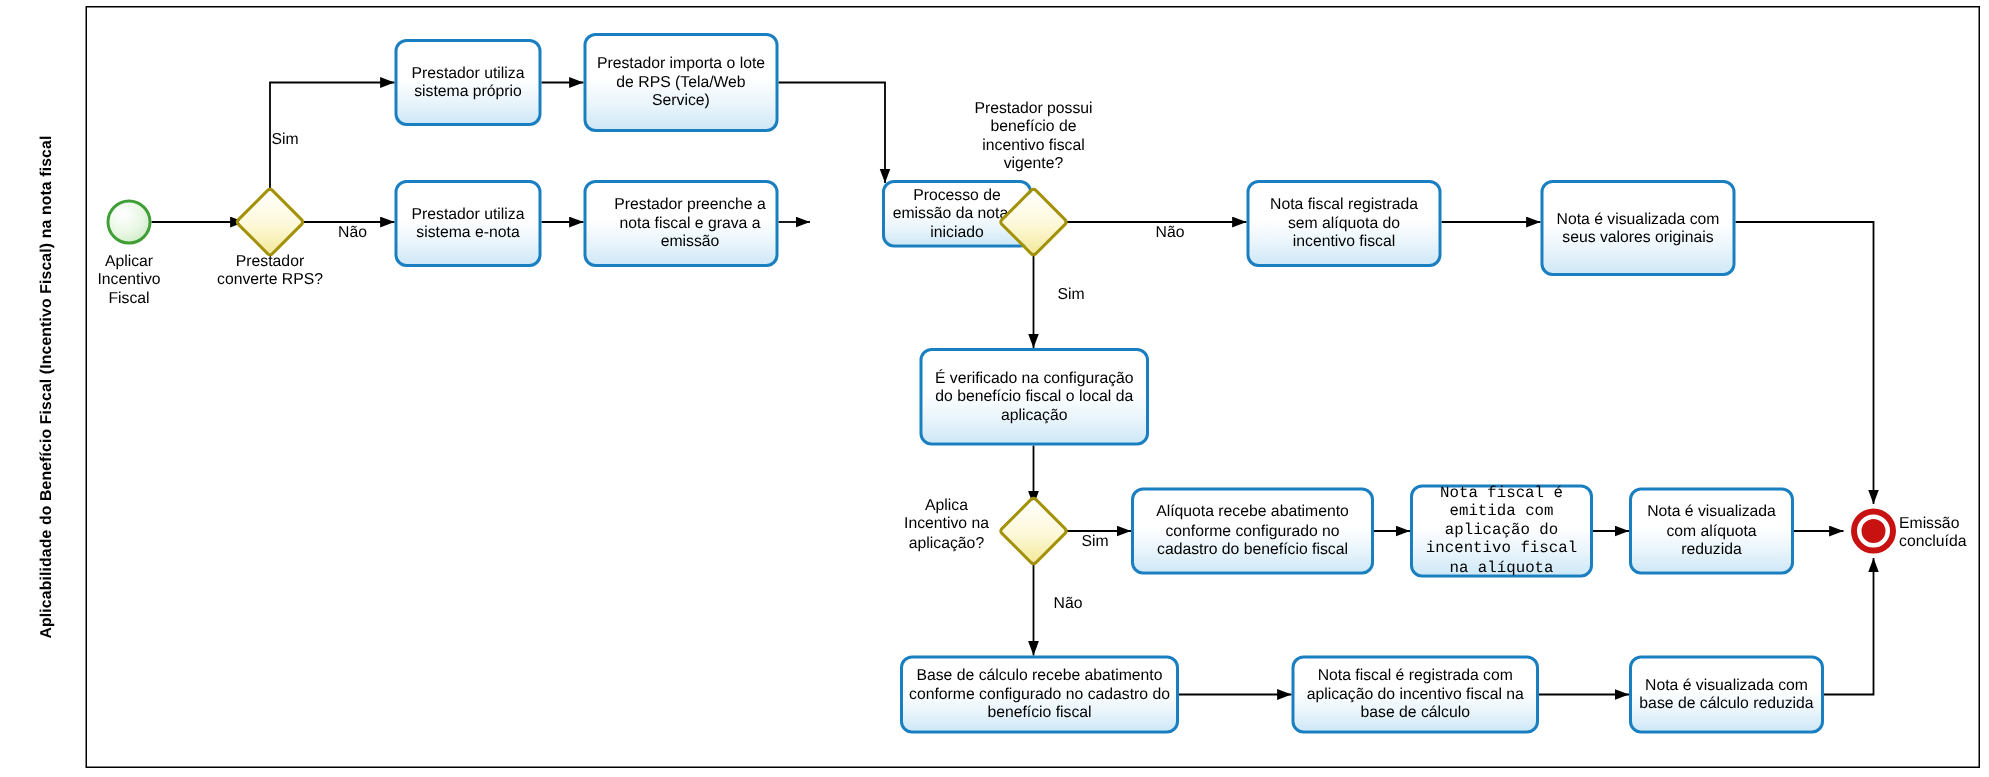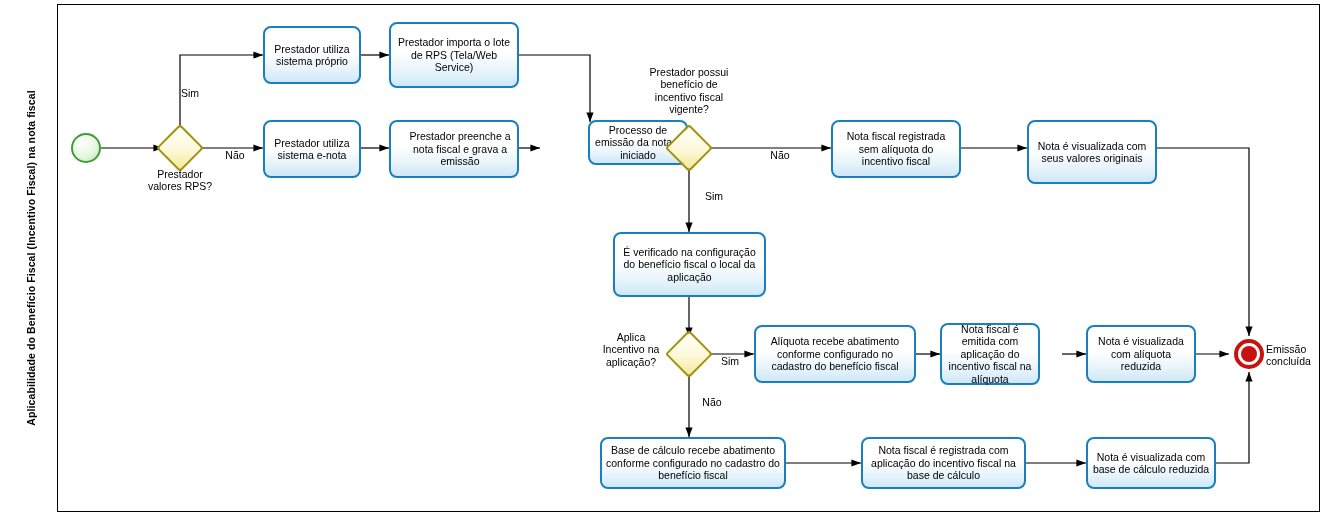--- a/index.html
+++ b/index.html
@@ -171,24 +171,27 @@
 
       <path d="M786,463 L861,463"></path>
 
       <path d="M1026,463 L1086,463"></path>
 
       <path d="M1216,463 L1249,463 L1249,372"></path>
     </g>
   </svg>
 
   <div class="start-event" style="left:71px; top:133px;"></div>
+  <div class="lbl" style="left:46px; top:168px; width:80px;">Aplicar
+Incentivo
+Fiscal</div>
 
   <div class="gateway" style="left:163px; top:131px;"></div>
   <div class="lbl" style="left:120px; top:168px; width:120px;">Prestador
-valores RPS?</div>
+converte RPS?</div>
 
   <div class="lbl" style="left:168px; top:87px; width:44px;">Sim</div>
   <div class="lbl" style="left:213px; top:149px; width:44px;">Não</div>
 
   <div class="task" style="left:263px; top:26px; width:98px; height:58px;">Prestador utiliza sistema próprio</div>
   <div class="task" style="left:389px; top:22px; width:130px; height:66px;">Prestador importa o lote de RPS (Tela/Web Service)</div>
 
   <div class="task" style="left:263px; top:120px; width:98px; height:58px;">Prestador utiliza sistema e-nota</div>
   <div class="task" style="left:389px; top:120px; width:130px; height:58px;padding-left:16px;">Prestador preenche a nota fiscal e grava a emissão</div>
   <div class="task" style="left:540px; top:120px; width:100px; height:45px;margin-left:48px;">Processo de emissão da nota é iniciado</div>
@@ -207,21 +210,21 @@
   <div class="task" style="left:613px; top:232px; width:153px; height:65px;">É verificado na configuração do benefício fiscal o local da aplicação</div>
 
   <div class="gateway" style="left:672px; top:337px;"></div>
   <div class="lbl" style="left:592px; top:331px; width:78px;">Aplica
 Incentivo na
 aplicação?</div>
   <div class="lbl" style="left:708px; top:355px; width:44px;">Sim</div>
   <div class="lbl" style="left:690px; top:396px; width:44px;">Não</div>
 
   <div class="task" style="left:754px; top:325px; width:162px; height:58px;">Alíquota recebe abatimento conforme configurado no cadastro do benefício fiscal</div>
-  <div class="task" style="left:940px; top:323px; width:100px; height:62px;">Nota fiscal é emitida com aplicação do incentivo fiscal na alíquota</div>
+  <div class="task" style="left:940px; top:323px; width:122px; height:62px;font-family:Liberation Mono, monospace;">Nota fiscal é emitida com aplicação do incentivo fiscal na alíquota</div>
   <div class="task" style="left:1086px; top:325px; width:110px; height:58px;">Nota é visualizada com alíquota reduzida</div>
 
   <div class="task" style="left:600px; top:437px; width:186px; height:52px;">Base de cálculo recebe abatimento conforme configurado no cadastro do benefício fiscal</div>
   <div class="task" style="left:861px; top:437px; width:165px; height:52px;">Nota fiscal é registrada com aplicação do incentivo fiscal na base de cálculo</div>
   <div class="task" style="left:1086px; top:437px; width:130px; height:52px;">Nota é visualizada com base de cálculo reduzida</div>
 
   <div class="end-event" style="left:1234px; top:339px;">
     <div class="inner"></div>
   </div>
   <div class="lbl" style="left:1266px; top:343px; width:60px; text-align:left;">Emissão

